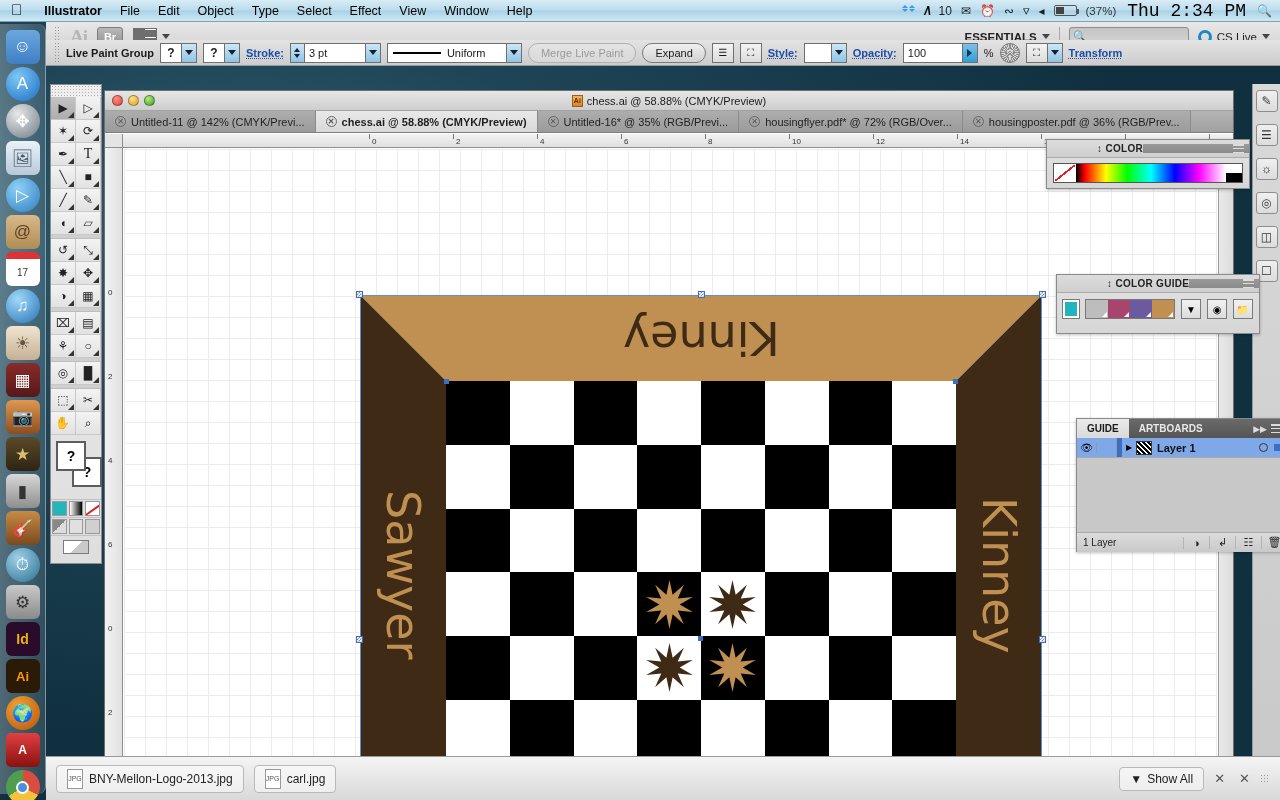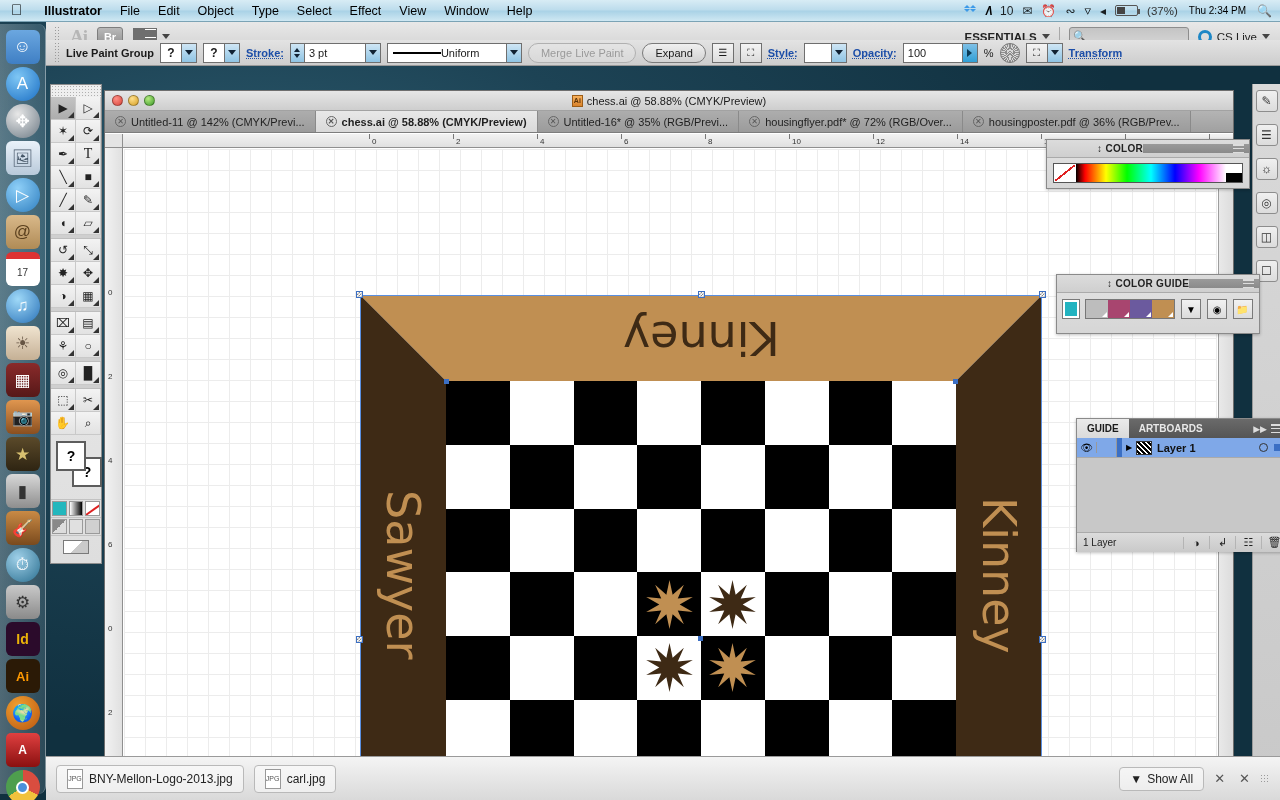--- a/index.html
+++ b/index.html
@@ -23,21 +23,21 @@
     background: linear-gradient(to bottom, #d8ecf5 0%, #bcdcec 48%, #a9d2e6 52%, #cfe8f3 100%);
     border-bottom: 1px solid #7ba3b5;
     display: flex; align-items: center; font-size: 12.5px; color: #000;
     z-index: 50;
   }
   .mb-apple { padding: 0 13px 0 11px; font-size: 15px; line-height: 1; position: relative; top: -1px; }
   .mb-item { padding: 0 9px; white-space: nowrap; }
   .mb-item.bold { font-weight: bold; }
   .mb-right { margin-left: auto; display: flex; align-items: center; padding-right: 8px; gap: 9px; }
   .mb-right .ic { font-size: 12px; line-height: 1; opacity: .85; }
-  .mb-time { font-size: 10px; padding: 0 2px; }
+  .mb-time { font-size: 18px; padding: 0 2px; font-family: Liberation Mono, monospace; }
   .batt { font-size: 11.5px; color: #333; }
   .dropbox-ic { width: 13px; height: 12px; position: relative; }
   .dropbox-ic i { position: absolute; width: 0; height: 0; border-left: 3.2px solid transparent; border-right: 3.2px solid transparent; }
   .dropbox-ic i.a { border-bottom: 3.6px solid #3d9ae8; top: 0; left: 0; }
   .dropbox-ic i.b { border-bottom: 3.6px solid #3d9ae8; top: 0; left: 6.4px; }
   .dropbox-ic i.c { border-top: 3.6px solid #3d9ae8; top: 4px; left: 0; }
   .dropbox-ic i.d { border-top: 3.6px solid #3d9ae8; top: 4px; left: 6.4px; }
   .ai-ic { font-weight: bold; font-size: 13px; font-style: italic; letter-spacing: -1px; }
   .batt-box { width: 23px; height: 11px; border: 1px solid #555; border-radius: 2px; position: relative; display: inline-block; }
   .batt-box:after { content:''; position: absolute; right: -3px; top: 3px; width: 2px; height: 5px; background: #555; }
@@ -125,21 +125,21 @@
   }
   .spin b { width:0;height:0;border-left:3.5px solid transparent;border-right:3.5px solid transparent; }
   .spin b.up { border-bottom:4px solid #123; }
   .spin b.dn { border-top:4px solid #123; }
   .txtfield {
     height: 20px; border: 1px solid #6f6f6f; background: #fff;
     display: flex; align-items: center; padding: 0 4px; font-size: 11px;
   }
   .profile-box {
     height: 20px; border: 1px solid #6f6f6f; background: #fff; width: 120px;
-    display: flex; align-items: center; padding: 0 5px; font-size: 11px;
+    display: flex; align-items: center; gap: 6px; padding: 0 5px; font-size: 11px;
   }
   .profile-box .ln { width: 48px; height: 2px; background: #000; }
   .pill {
     height: 20px; padding: 0 12px; border: 1px solid #7a7a7a; border-radius: 10px;
     background: linear-gradient(to bottom,#f0f0f0,#d2d2d2);
     display: flex; align-items: center; font-size: 11px;
   }
   .pill.disabled { color: #9a9a9a; border-color:#b0b0b0; background: linear-gradient(to bottom,#e4e4e4,#d8d8d8); }
   .sq-btn {
     width: 22px; height: 20px; border: 1px solid #6f6f6f; background: linear-gradient(to bottom,#f4f4f4,#dcdcdc);

